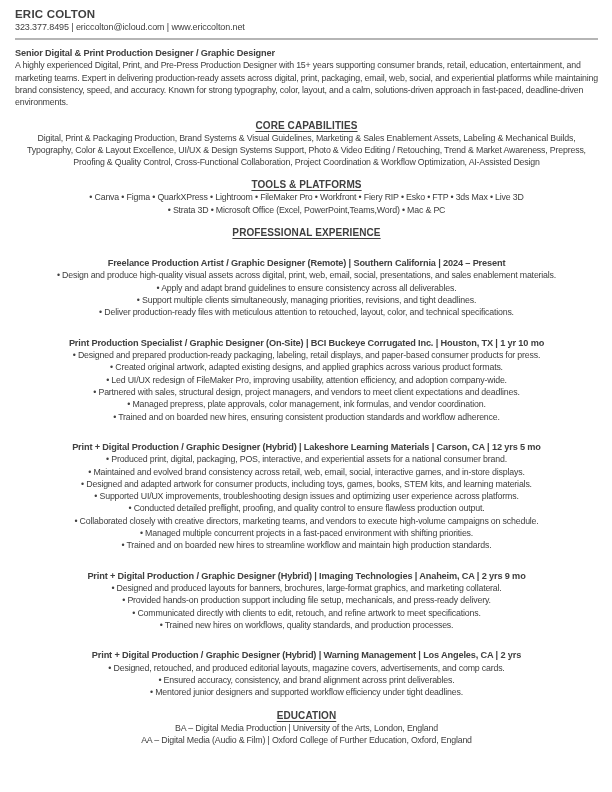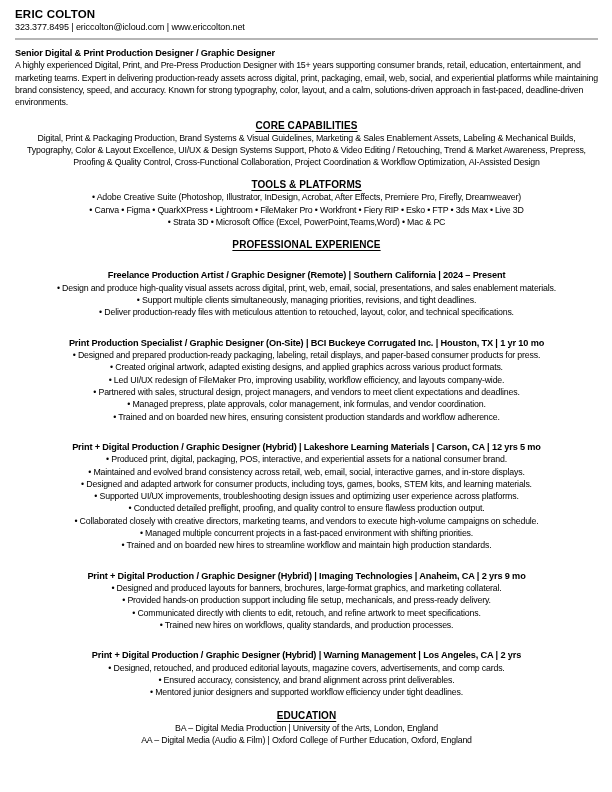--- a/index.html
+++ b/index.html
@@ -4,21 +4,21 @@
 <style>
   html, body { margin: 0; padding: 0; background: #ffffff; }
   .page {
     position: relative;
     width: 612px;
     height: 792px;
     background: #ffffff;
     box-sizing: border-box;
     padding: 7px 14px 0 15px;
     font-family: "Liberation Sans", sans-serif;
-    color: #000000;
+    color: #404040;
     overflow: hidden;
   }
   .name {
     font-size: 11.5px;
     font-weight: bold;
     line-height: 14px;
     letter-spacing: 0.2px;
   }
   .contact {
     font-size: 9px;
@@ -78,40 +78,40 @@
   <div class="summary-title">Senior Digital &amp; Print Production Designer / Graphic Designer</div>
   <div class="body-text">A highly experienced Digital, Print, and Pre-Press Production Designer with 15+ years supporting consumer brands, retail, education, entertainment, and marketing teams. Expert in delivering production-ready assets across digital, print, packaging, email, web, social, and experiential platforms while maintaining brand consistency, speed, and accuracy. Known for strong typography, color, layout, and a calm, solutions-driven approach in fast-paced, deadline-driven environments.</div>
 
   <div class="section">
     <div class="section-heading">CORE CAPABILITIES</div>
     <div class="body-text">Digital, Print &amp; Packaging Production, Brand Systems &amp; Visual Guidelines, Marketing &amp; Sales Enablement Assets, Labeling &amp; Mechanical Builds, Typography, Color &amp; Layout Excellence, UI/UX &amp; Design Systems Support, Photo &amp; Video Editing / Retouching, Trend &amp; Market Awareness, Prepress, Proofing &amp; Quality Control, Cross-Functional Collaboration, Project Coordination &amp; Workflow Optimization, AI-Assisted Design</div>
   </div>
 
   <div class="section">
     <div class="section-heading">TOOLS &amp; PLATFORMS</div>
-    <div class="bullet">• Adobe Creative Suite (Photoshop, Illustrator, InDesign, Acrobat, After Effects, Premiere Pro, Firefly, Dreamweaver)</div>
     <div class="bullet">• Canva • Figma • QuarkXPress • Lightroom • FileMaker Pro • Workfront • Fiery RIP • Esko • FTP • 3ds Max • Live 3D</div>
     <div class="bullet">• Strata 3D • Microsoft Office (Excel, PowerPoint,Teams,Word) • Mac &amp; PC</div>
   </div>
 
   <div class="section">
     <div class="section-heading">PROFESSIONAL EXPERIENCE</div>
 
     <div class="job">
       <div class="job-title">Freelance Production Artist / Graphic Designer (Remote) | Southern California | 2024 – Present</div>
       <div class="bullet">• Design and produce high-quality visual assets across digital, print, web, email, social, presentations, and sales enablement materials.</div>
+      <div class="bullet">• Apply and adapt brand guidelines to ensure consistency across all deliverables.</div>
       <div class="bullet">• Support multiple clients simultaneously, managing priorities, revisions, and tight deadlines.</div>
       <div class="bullet">• Deliver production-ready files with meticulous attention to retouched, layout, color, and technical specifications.</div>
     </div>
 
     <div class="job">
       <div class="job-title">Print Production Specialist / Graphic Designer (On-Site) | BCI Buckeye Corrugated Inc. | Houston, TX | 1 yr 10 mo</div>
       <div class="bullet">• Designed and prepared production-ready packaging, labeling, retail displays, and paper-based consumer products for press.</div>
       <div class="bullet">• Created original artwork, adapted existing designs, and applied graphics across various product formats.</div>
-      <div class="bullet">• Led UI/UX redesign of FileMaker Pro, improving usability, workflow efficiency, and layouts company-wide.</div>
+      <div class="bullet">• Led UI/UX redesign of FileMaker Pro, improving usability, attention efficiency, and adoption company-wide.</div>
       <div class="bullet">• Partnered with sales, structural design, project managers, and vendors to meet client expectations and deadlines.</div>
       <div class="bullet">• Managed prepress, plate approvals, color management, ink formulas, and vendor coordination.</div>
       <div class="bullet">• Trained and on boarded new hires, ensuring consistent production standards and workflow adherence.</div>
     </div>
 
     <div class="job">
       <div class="job-title">Print + Digital Production / Graphic Designer (Hybrid) | Lakeshore Learning Materials | Carson, CA | 12 yrs 5 mo</div>
       <div class="bullet">• Produced print, digital, packaging, POS, interactive, and experiential assets for a national consumer brand.</div>
       <div class="bullet">• Maintained and evolved brand consistency across retail, web, email, social, interactive games, and in-store displays.</div>
       <div class="bullet">• Designed and adapted artwork for consumer products, including toys, games, books, STEM kits, and learning materials.</div>

